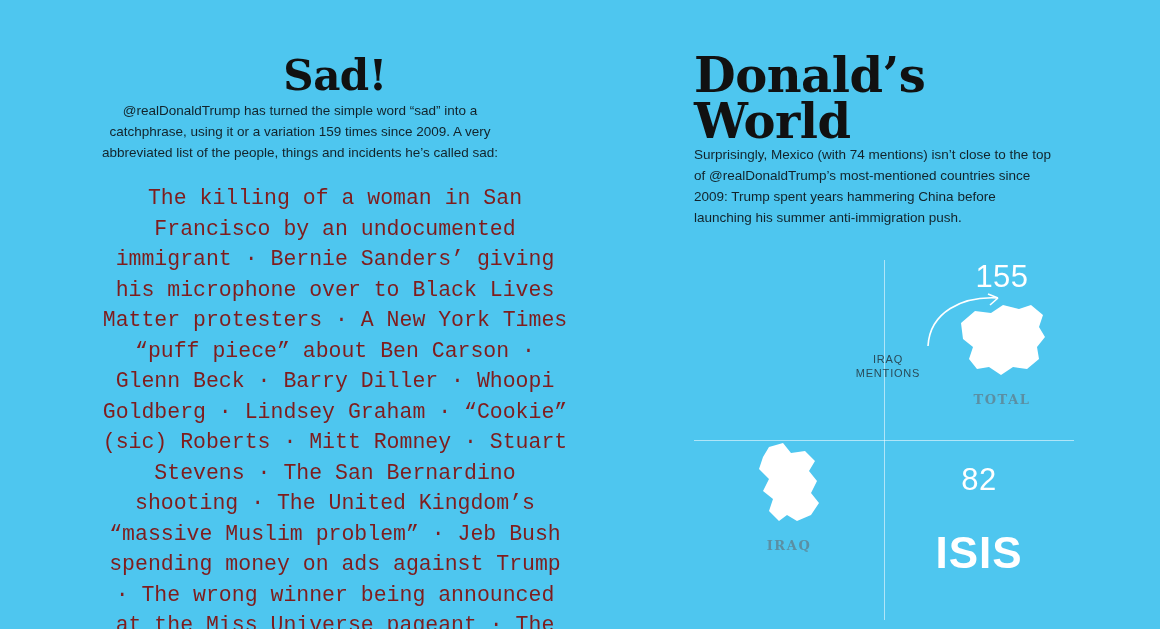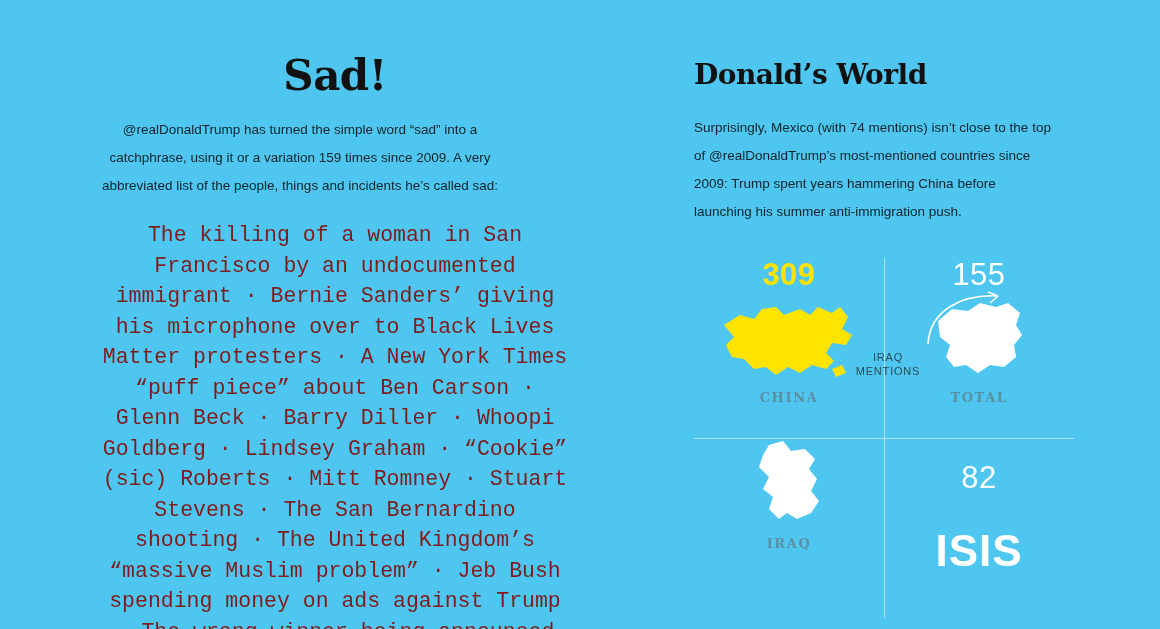--- a/index.html
+++ b/index.html
@@ -37,28 +37,27 @@
     font-weight: 700;
     color: #111111;
     margin: 0;
     letter-spacing: -0.5px;
   }
   .headline-left {
     font-size: 42px;
     line-height: 48px;
   }
   .headline-right {
-    font-size: 28px;
+    font-size: 48px;
     line-height: 46px;
   }
   .deck {
     font-size: 13.5px;
-    line-height: 28px;
+    line-height: 21px;
     color: #12232b;
-    margin-top: 16px;
     width: 400px;
   }
   .deck-right {
     width: 360px;
   }
   .sadlist {
     margin-top: 20px;
     font-size: 21.5px;
     line-height: 30.5px;
     color: #7f1d1d;
@@ -90,21 +89,21 @@
     height: 1px;
     background: rgba(255,255,255,0.55);
   }
   .quad {
     position: absolute;
     width: 190px;
     height: 180px;
     text-align: center;
   }
   .q-tl { left: 0; top: 0; }
-  .q-tr { left: 190px; top: 0; }
+  .q-tr { left: 190px; top: 0; padding-left: 23px; }
   .q-bl { left: 0; top: 180px; }
   .q-br { left: 190px; top: 180px; margin-top: 23px; }
 
   .count {
     font-family: "Liberation Sans", sans-serif;
     font-size: 31px;
     line-height: 34px;
     color: #ffffff;
     font-weight: 400;
     letter-spacing: 0.5px;
@@ -167,30 +166,20 @@
   </div>
 
   <div class="col-right">
     <h1 class="headline headline-right">Donald’s World</h1>
     <div class="deck deck-right">Surprisingly, Mexico (with 74 mentions) isn’t close to the top of @realDonaldTrump’s most-mentioned countries since 2009: Trump spent years hammering China before launching his summer anti-immigration push.</div>
 
     <div class="grid">
       <div class="vline"></div>
       <div class="hline"></div>
 
-      <div class="quad q-tl">
-        <div class="count highlight">309</div>
-        <div class="shape-wrap">
-          <svg width="150" height="92" viewBox="0 0 150 92">
-            <path fill="#ffe400" d="M10,30 L26,20 L40,24 L48,14 L62,12 L70,20 L86,14 L96,20 L104,12 L118,18 L126,12 L134,22 L128,34 L138,40 L132,50 L118,48 L112,58 L120,66 L112,74 L98,70 L86,78 L74,72 L62,80 L52,72 L40,74 L30,64 L18,62 L12,50 L20,42 Z"></path>
-            <path fill="#ffe400" d="M118,74 L128,70 L132,78 L122,82 Z"></path>
-          </svg>
-        </div>
-        <div class="country-label">CHINA</div>
-      </div>
 
       <div class="quad q-tr">
         <div class="count">155</div>
         <div class="shape-wrap">
           <svg width="110" height="92" viewBox="0 0 110 92">
             <path fill="#ffffff" d="M14,26 L28,14 L44,16 L56,8 L72,12 L84,8 L96,18 L92,30 L98,40 L90,50 L92,62 L80,72 L66,70 L54,78 L42,70 L30,72 L22,62 L26,50 L16,42 Z"></path>
           </svg>
         </div>
         <div class="country-label">TOTAL</div>
       </div>

